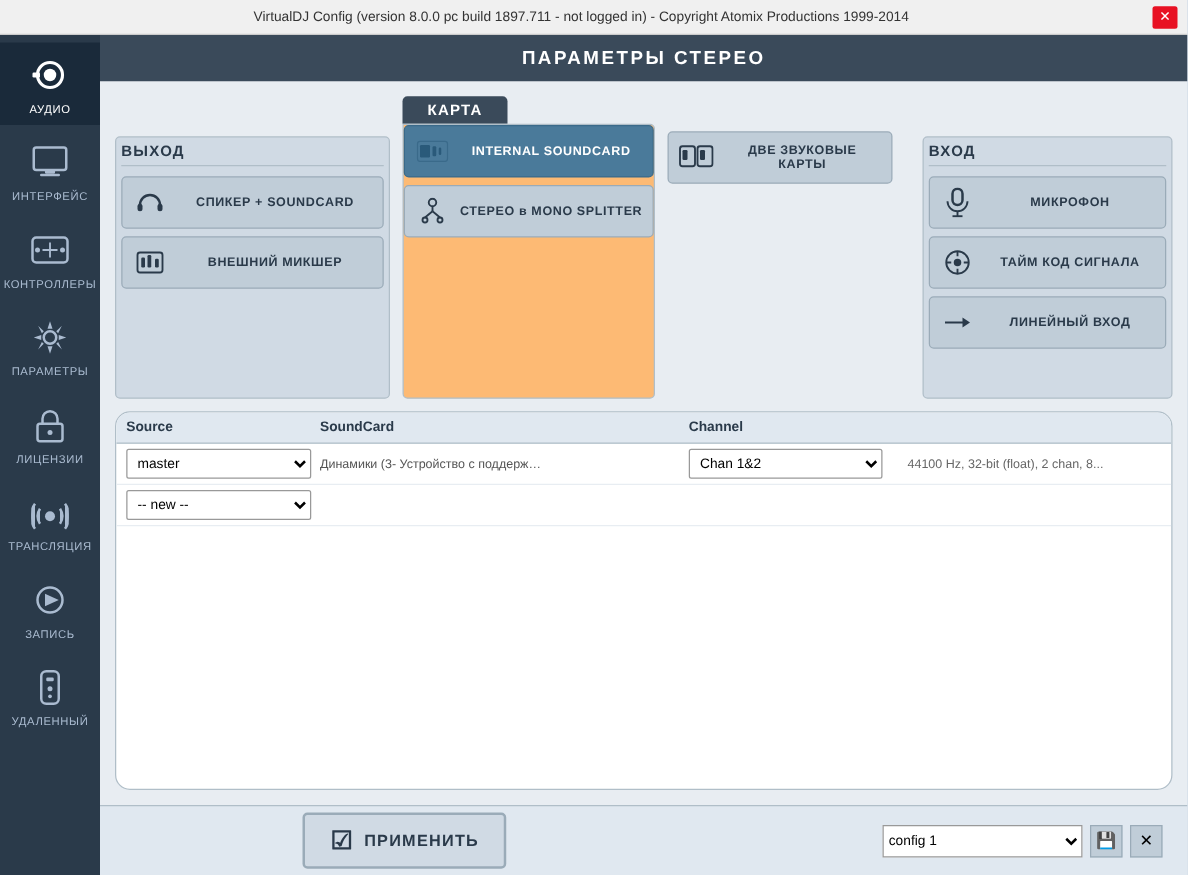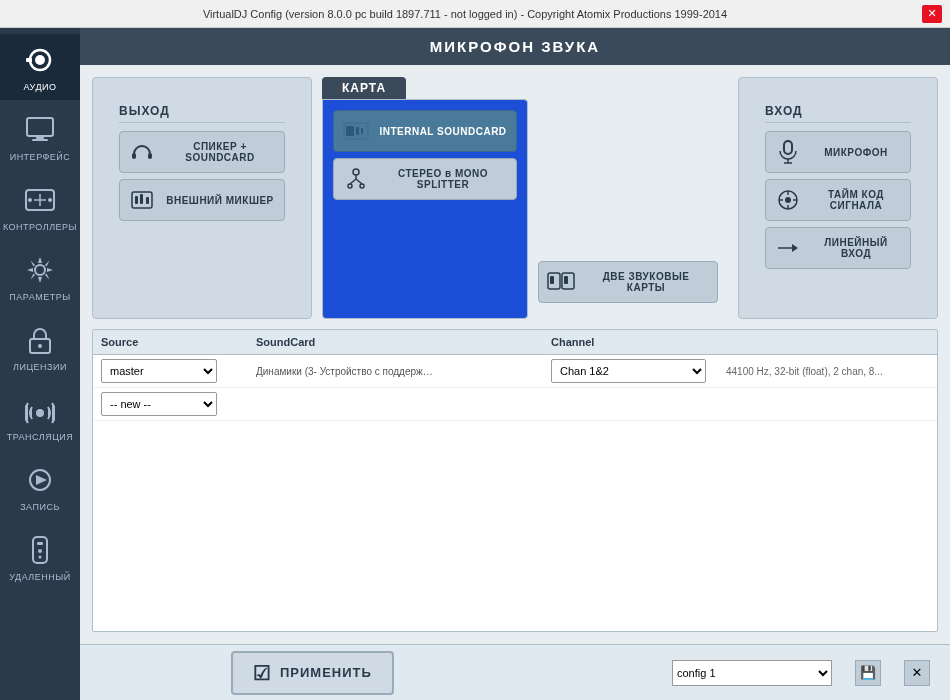--- a/index.html
+++ b/index.html
@@ -120,21 +120,22 @@
     .sections-row {
       display: flex;
       gap: 10px;
     }
 
     
     .section-panel {
       background: #d0dae4;
       border: 1px solid #b0bec8;
       border-radius: 4px;
-      padding: 26px;
+      padding: 4px;
+      margin-top: 32px;
     }
     .section-title {
       font-size: 12px;
       font-weight: bold;
       color: #2a3a4a;
       letter-spacing: 1px;
       margin-bottom: 8px;
       text-transform: uppercase;
       border-bottom: 1px solid #b0bec8;
       padding-bottom: 4px;
@@ -177,21 +178,21 @@
       color: #2a3a4a;
       letter-spacing: 0.5px;
       text-align: center;
       flex: 1;
     }
 
     
     .table-section {
       background: white;
       border: 1px solid #b0bec8;
-      border-radius: 2px;
+      border-radius: 12px;
       padding: 0;
       flex: 1;
       overflow: hidden;
     }
     .table-header {
       display: flex;
       background: #e0e8f0;
       border-bottom: 1px solid #b0bec8;
       padding: 6px 8px;
       font-size: 11px;
@@ -210,21 +211,21 @@
       border-bottom: 1px solid #e8edf2;
       gap: 0;
     }
 
     .cell-source { flex: 0 0 155px; }
     .cell-soundcard { flex: 0 0 295px; }
     .cell-channel { flex: 0 0 175px; }
     .cell-info { flex: 1; font-size: 10px; color: #666; }
 
     .select-dropdown {
-      width: 116px;
+      width: 148px;
       height: 24px;
       font-size: 11px;
       background: white;
       border: 1px solid #999;
       border-radius: 2px;
       padding: 1px 4px;
     }
     .select-channel {
       width: 155px;
     }
@@ -252,21 +253,21 @@
       font-weight: bold;
       letter-spacing: 1px;
       color: #2a3a4a;
       margin-left: auto;
       margin-right: auto;
     }
 
     .config-row {
       display: flex;
       align-items: center;
-      gap: 23px;
+      gap: 6px;
       margin-left: auto;
     }
     .config-select {
       width: 160px;
       height: 26px;
       font-size: 11px;
       background: white;
       border: 1px solid #999;
     }
     .config-btn {
@@ -287,24 +288,23 @@
       background: #3a4a5a;
       color: white;
       font-size: 12px;
       font-weight: bold;
       letter-spacing: 1px;
       padding: 4px 20px;
       border-radius: 4px 4px 0 0;
       margin-bottom: 0;
     }
     .section-with-tab {
-      background: #1d4ed8;
+      background: #fdba74;
       border: 1px solid #b0bec8;
       border-radius: 0 4px 4px 4px;
-      padding: 10px;
     }
     .card-tab-wrapper {
       margin-bottom: 0;
     }
 
     .text-info-cell {
       font-size: 10px;
       color: #555;
       white-space: nowrap;
       overflow: hidden;
@@ -419,21 +419,21 @@
           <circle cx="11" cy="22" r="1.5"></circle>
         </svg>
       </div>
       <span class="label">Удаленный</span>
     </div>
   </div>
 
   <div class="content">
 
     <div class="page-header">
-      <span>МИКРОФОН ЗВУКА</span>
+      <span>ПАРАМЕТРЫ СТЕРЕО</span>
     </div>
 
     <div class="main-panel">
 
       <div class="sections-row">
 
         <div class="section-panel output-panel">
           <div class="section-title">ВЫХОД</div>
           <div class="mode-btn">
             <div class="mode-icon">
@@ -485,21 +485,21 @@
                   <circle cx="18" cy="18" r="2"></circle>
                 </svg>
               </div>
               <span class="mode-label">СТЕРЕО в MONO SPLITTER</span>
             </div>
 
           </div>
         </div>
 
         <div style="display:flex;align-items:flex-end;margin-bottom:0;">
-          <div style="display:flex;flex-direction:column;justify-content:flex-end;height:100%;padding-bottom:10px;">
+          <div style="display:flex;flex-direction:column;justify-content:flex-start;height:100%;padding-bottom:10px;">
             <div class="mode-btn" style="width:180px;margin-top:28px;">
               <div class="mode-icon">
                 <svg width="28" height="20" viewBox="0 0 28 20" fill="none">
                   <rect x="1" y="1" width="12" height="16" rx="2" fill="none" stroke="#2a3a4a" stroke-width="1.5"></rect>
                   <rect x="15" y="1" width="12" height="16" rx="2" fill="none" stroke="#2a3a4a" stroke-width="1.5"></rect>
                   <rect x="3" y="4" width="4" height="8" rx="1" fill="#2a3a4a"></rect>
                   <rect x="17" y="4" width="4" height="8" rx="1" fill="#2a3a4a"></rect>
                 </svg>
               </div>
               <span class="mode-label">ДВЕ ЗВУКОВЫЕ КАРТЫ</span>

